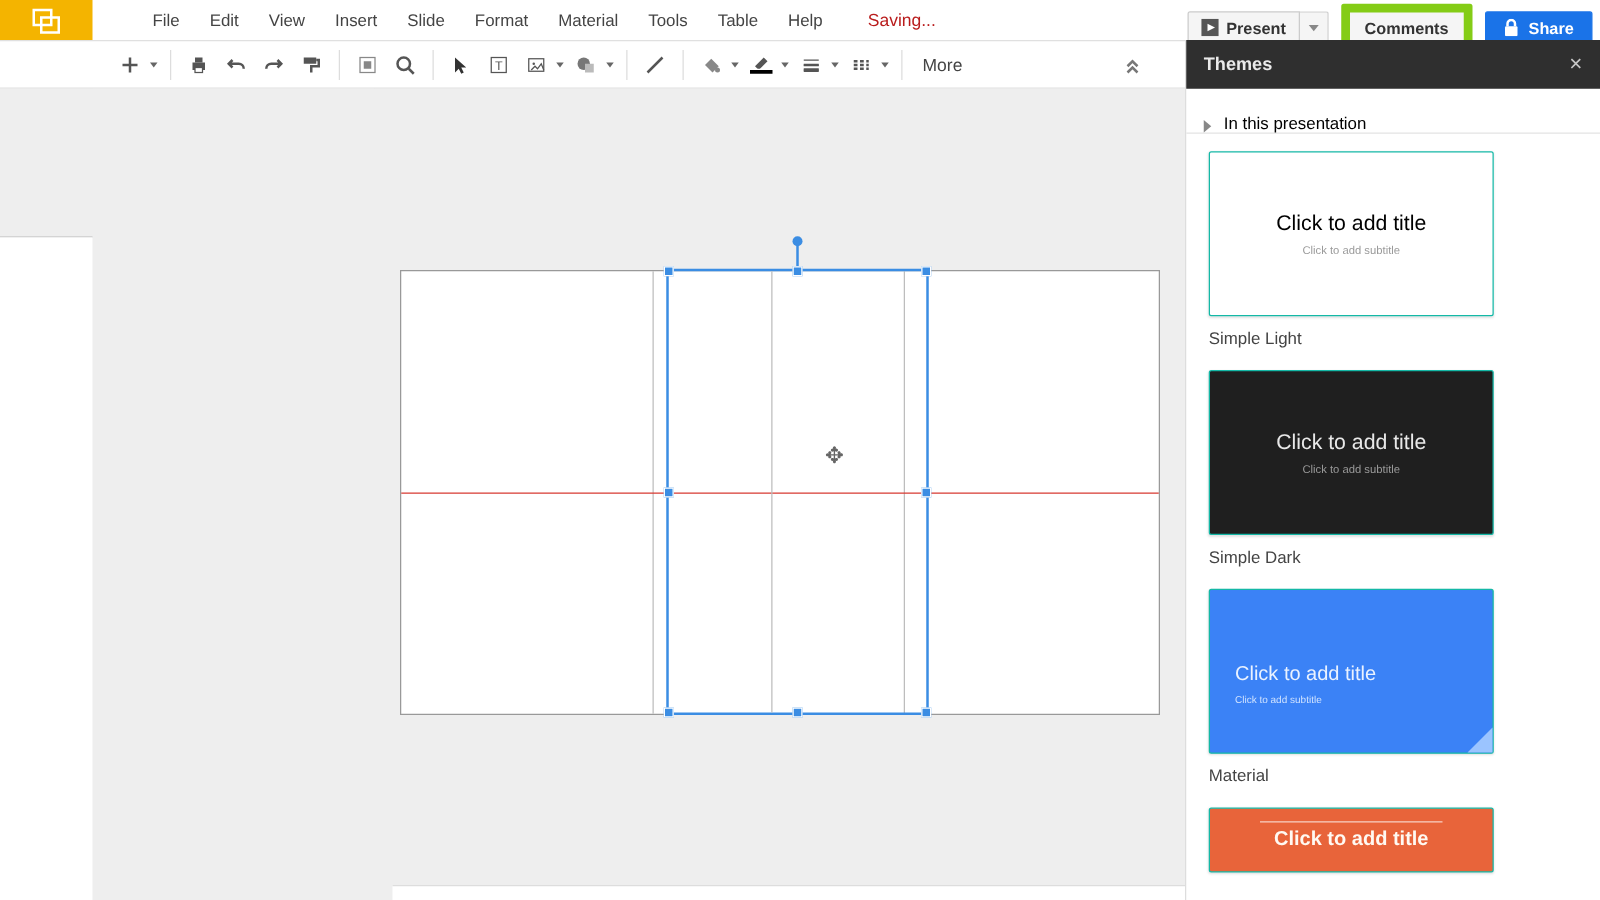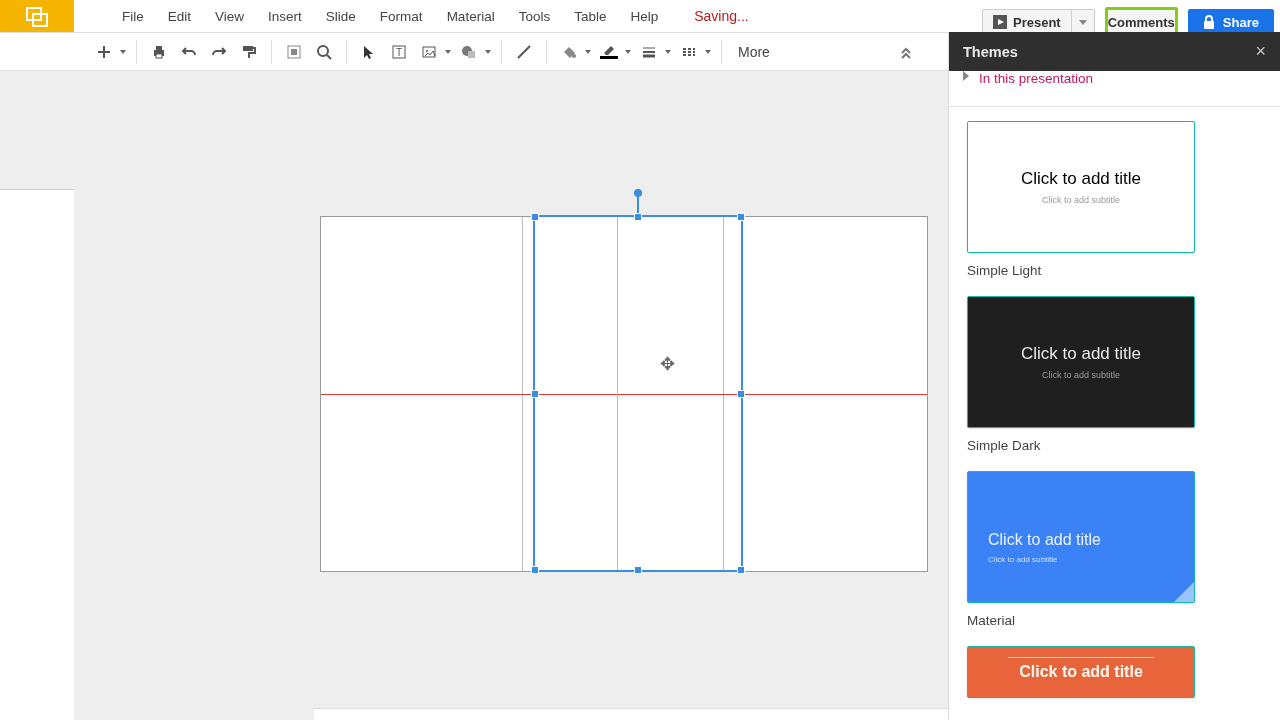--- a/index.html
+++ b/index.html
@@ -27,22 +27,22 @@
     display: flex; align-items: center; gap: 6px; background: #f5f5f5;
     border: 1px solid #ccc; font-size: 13px; font-weight: bold; color: #333;
     padding: 5px 10px; border-radius: 2px 0 0 2px; cursor: pointer;
   }
   .present-drop {
     background: #f5f5f5; border: 1px solid #ccc; border-left: none;
     padding: 5px 7px; border-radius: 0 2px 2px 0; cursor: pointer;
     display:flex; align-items:center;
   }
   .comments-btn {
-    background: #f5f5f5; border: 3px solid #84cc16; font-size: 13px; font-weight: bold;
-    color: #333; padding: 5px 0; border-radius: 2px; cursor: pointer;
+    background: #f5f5f5; border: 7px solid #84cc16; font-size: 13px; font-weight: bold;
+    color: #333; padding: 5px 12px; border-radius: 2px; cursor: pointer;
   }
   .share-btn {
     background: #1a73e8; border: 1px solid #1a73e8; font-size: 13px; font-weight: bold;
     color: #fff; padding: 5px 14px; border-radius: 2px; cursor: pointer;
     display: flex; align-items: center; gap: 8px;
   }
   .tri-down { width:0; height:0; border-left:4px solid transparent; border-right:4px solid transparent; border-top:5px solid #888; }
 
   
   .toolbar {
@@ -111,22 +111,22 @@
     position:absolute; right:0; top:32px; width:332px; bottom:0;
     background:#fff; border-left:1px solid #ddd;
   }
   .themes-hdr {
     height:39px; background:#2f2f2f; color:#eaeaea; display:flex;
     align-items:center; padding:0 14px; font-size:14.5px; font-weight:bold;
     justify-content:space-between;
   }
   .themes-hdr .x { font-size:18px; font-weight:normal; cursor:pointer; color:#c6c6c6;}
   .themes-sub {
-    height:36px; display:flex; align-items:flex-start; padding:0 14px;
-    font-size:13.5px; color:#be185d; border-bottom:1px solid #e4e4e4; gap:10px;
+    height:36px; display:flex; align-items:flex-end; padding:0 14px;
+    font-size:13.5px; color:#000000; border-bottom:1px solid #e4e4e4; gap:10px;
   }
   .themes-sub .caret { width:0;height:0;border-top:5px solid transparent;border-bottom:5px solid transparent;border-left:6px solid #888;}
   .themes-list { padding:14px 18px; overflow:auto; position:absolute; top:75px; bottom:0; left:0; right:0;}
   .theme-card { width:228px; height:132px; border:1px solid #14b8a6; border-radius:2px; display:flex; flex-direction:column; align-items:center; justify-content:center; gap:6px; cursor:pointer; box-shadow:0 1px 2px rgba(0,0,0,.12);}
   .theme-title { font-size:17px; } .theme-sub { font-size:9px; color:#9a9a9a; }
   .theme-label { font-size:13.5px; color:#444; margin:10px 0 18px; }
   .theme-dark { background:#1f1f1f; color:#e8e8e8; }
   .theme-dark .theme-sub{ color:#9a9a9a;}
   .theme-mat { background:#3b82f6; color:#eaf2ff; align-items:flex-start; padding:40px 20px 20px; justify-content:center; position:relative;}
   .theme-mat .theme-title{font-size:16px; font-weight:500;}

